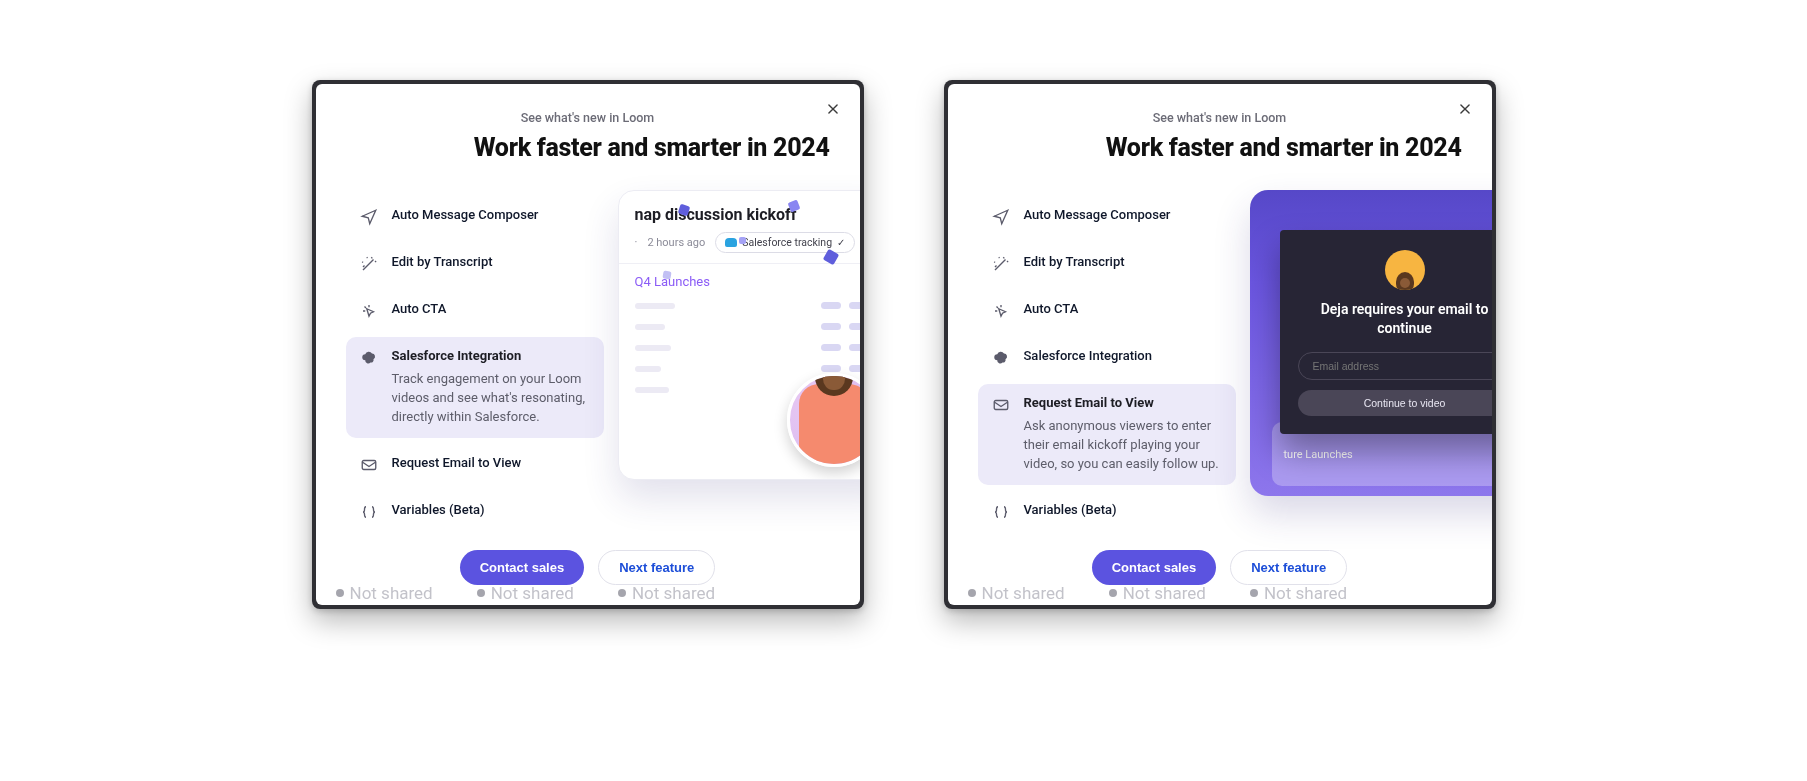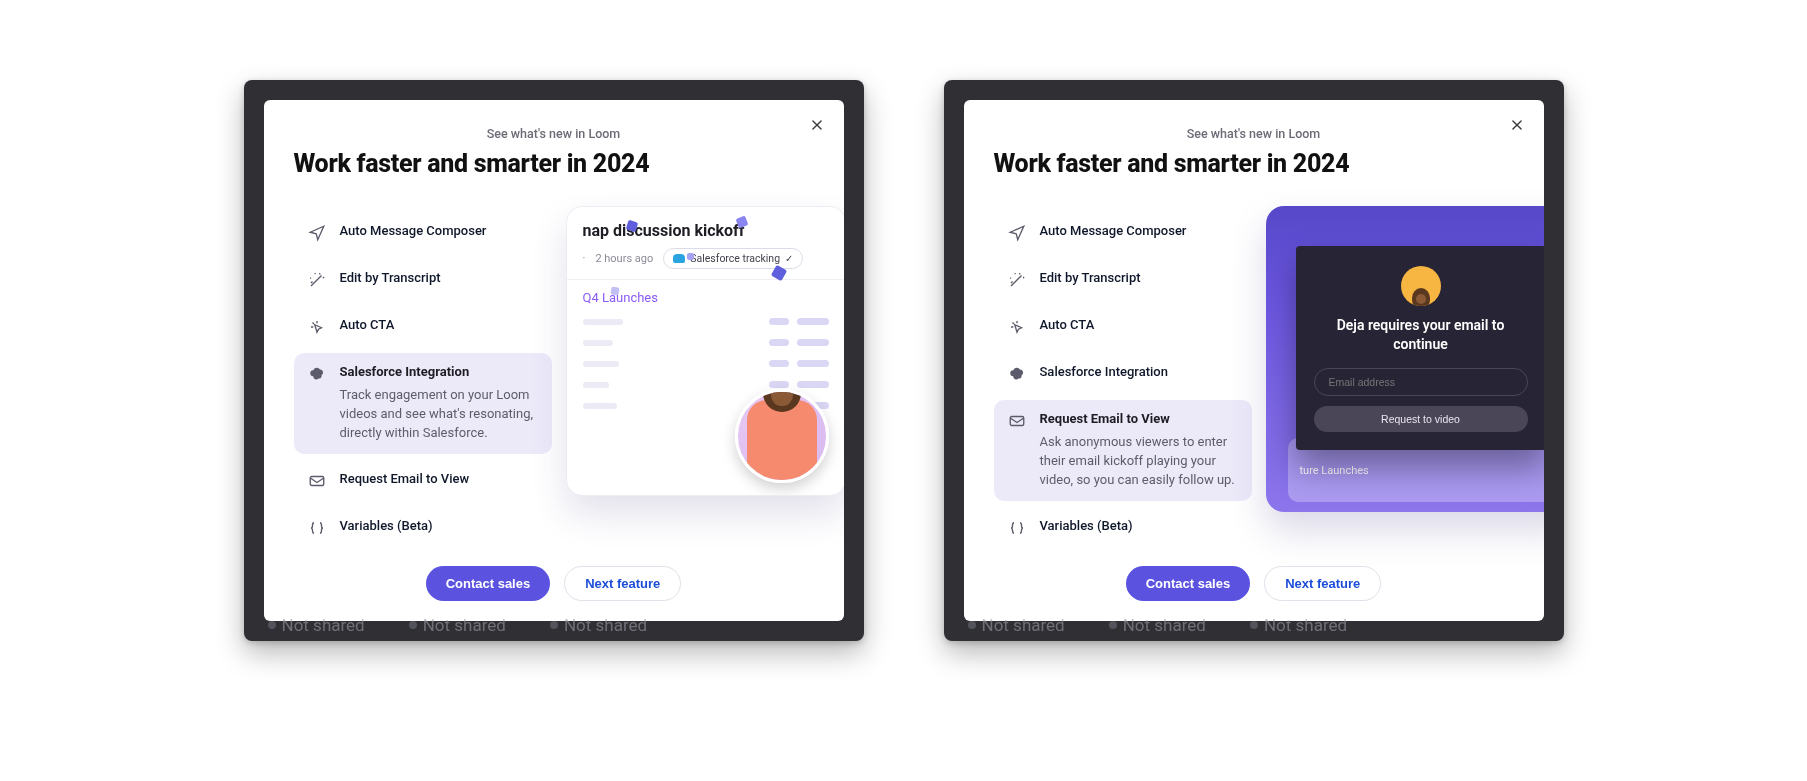--- a/index.html
+++ b/index.html
@@ -8,24 +8,24 @@
     background: #fff;
     display: flex;
     gap: 80px;
     justify-content: center;
     align-items: flex-start;
     padding: 80px 40px;
     width: 1807px;
     height: 781px;
   }
   .modal-frame {
-    width: 620px;
+    width: 552px;
     background: #2f2f34;
     border-radius: 8px;
-    padding: 20px;
+    padding: 4px;
     box-shadow: 0 12px 28px rgba(0,0,0,0.28), 0 2px 6px rgba(0,0,0,0.18);
     position: relative;
   }
   .modal {
     background: #fff;
     border-radius: 6px;
     position: relative;
     padding: 26px 30px 0 30px;
     min-height: 490px;
     display: flex;
@@ -42,21 +42,21 @@
     color: #3b3b3b;
   }
   .close-btn svg { width: 14px; height: 14px; }
   .eyebrow {
     text-align: center;
     font-size: 12.5px;
     color: #6b6b76;
     font-weight: 500;
   }
   .title {
-    text-align: left;
+    text-align: right;
     font-size: 25px;
     font-weight: 800;
     color: #111;
     margin-top: 8px;
     letter-spacing: -0.3px;
   }
   .body {
     display: flex;
     margin-top: 34px;
     gap: 14px;
@@ -558,21 +558,21 @@
         <div class="preview-inner-gate">
           <div class="gate-bg-card">
             <span>ture Launches</span>
           </div>
           <div class="gate-card">
             <div class="avatar">
                 <div class="head"></div>
               </div>
             <div class="gate-title">Deja requires your email to continue</div>
             <input class="gate-input" placeholder="Email address" style="">
-            <button class="gate-btn">Request to video</button>
+            <button class="gate-btn">Continue to video</button>
           </div>
         </div>
       </div>
     </div>
 
     <div class="footer">
       <button class="btn-primary">Contact sales</button>
       <button class="btn-secondary">Next feature</button>
     </div>
   </div>

